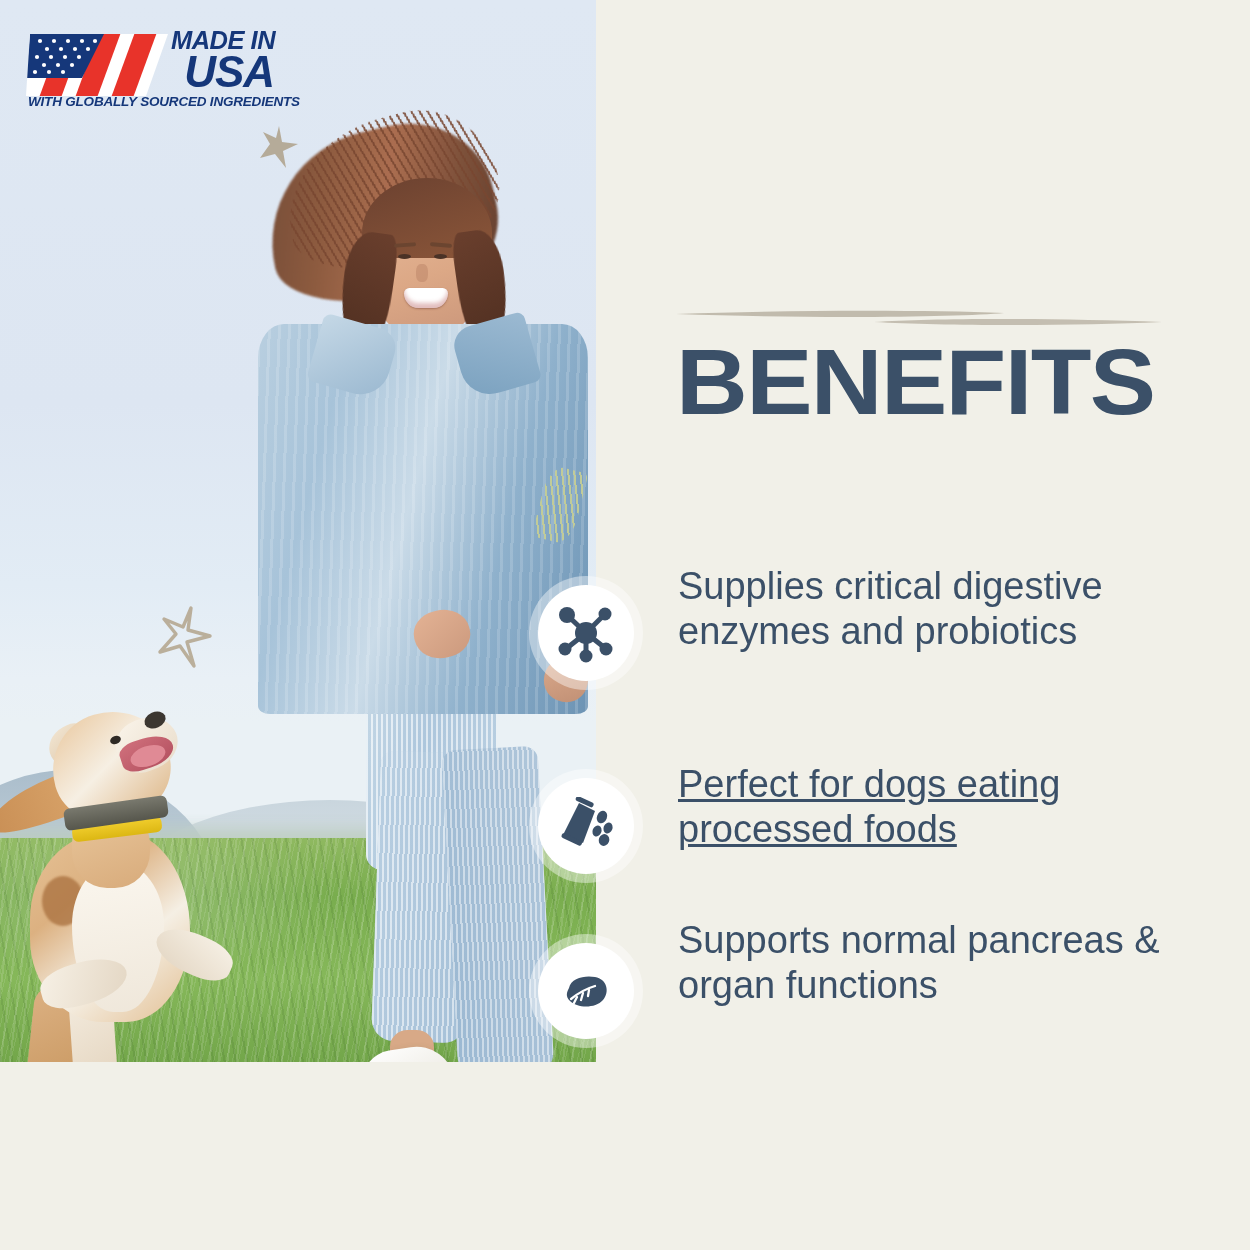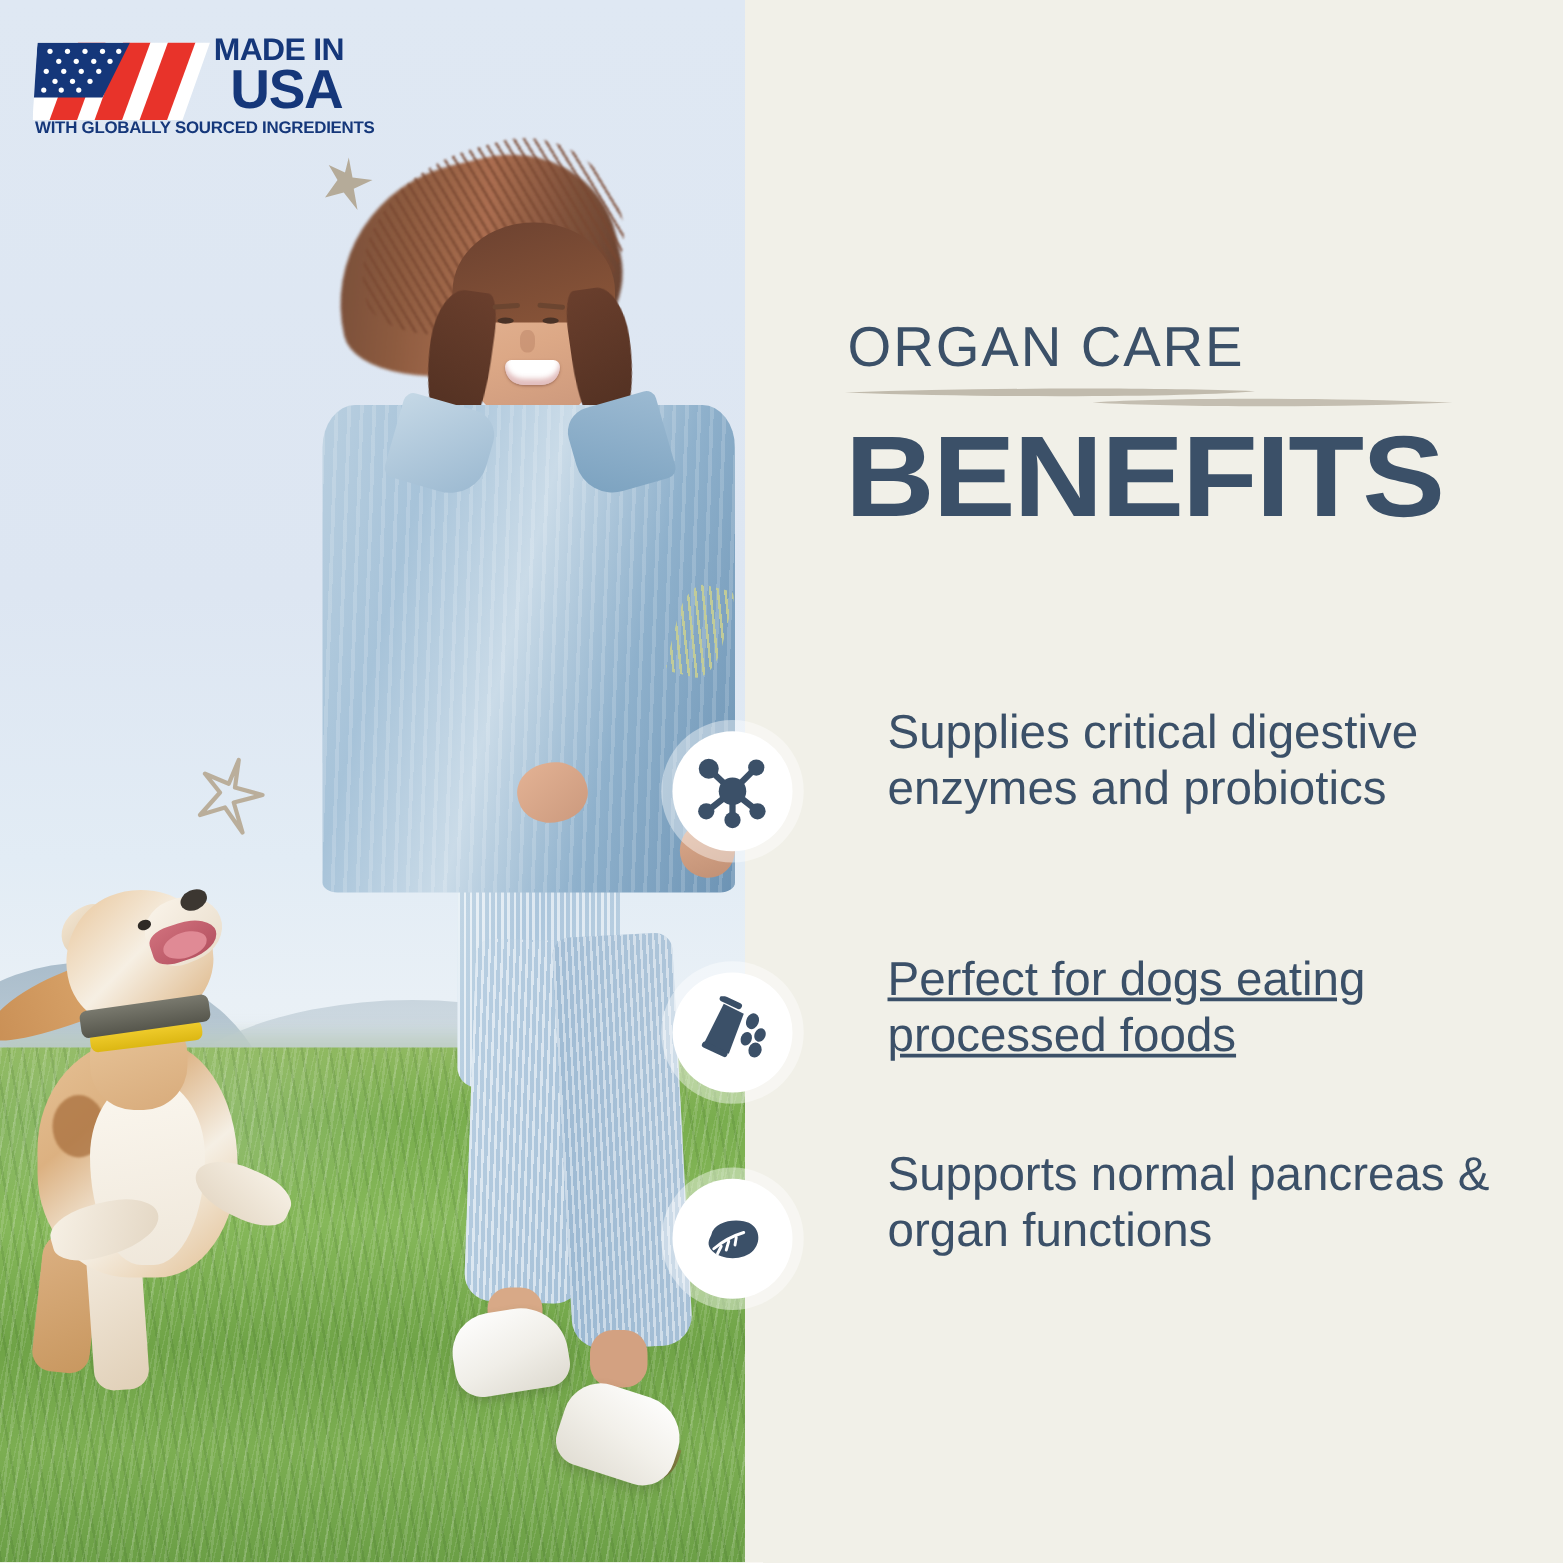--- a/index.html
+++ b/index.html
@@ -16,23 +16,24 @@
     height: 1250px;
     overflow: hidden;
     background: #f1f0e8;
   }
 
   
   #photo-panel {
     position: absolute;
     left: 0; top: 0;
     width: 596px;
-    height: 1250px;
+    height: 1062px;
     overflow: hidden;
     background: linear-gradient(180deg,#dfe8f3 0%, #dde6f2 38%, #e2ecf5 55%, #e9f0f6 64%, #eaf1f5 68%);
+    font-style: italic;
   }
   
   .hill {
     position: absolute;
     border-radius: 50% 50% 0 0 / 100% 100% 0 0;
   }
   #hill-left {
     left: -80px; top: 770px; width: 300px; height: 130px;
     background: linear-gradient(180deg,#9fb4c4 0%, #b9c9d3 70%);
     opacity: .85;
@@ -399,21 +400,20 @@
     background:#ffffff;
     box-shadow: 0 0 0 9px rgba(255,255,255,.42);
     display:flex; align-items:center; justify-content:center;
   }
   .btext {
     position:absolute;
     color:#3b5068;
     font-size:38px;
     line-height:1.18;
     font-weight:400;
-    margin-left:32px;
   }
   #b1 { left:0; top:0; }
   #b2 { left:0; top:0; }
   #b3 { left:0; top:0; }
 </style>
 </head>
 <body>
 
 <div id="canvas">
 
@@ -529,21 +529,20 @@
       <div id="usa-words">
         <span id="usa-made">MADE IN</span>
         <span id="usa-usa">USA</span>
       </div>
       <div id="usa-sub">WITH GLOBALLY SOURCED INGREDIENTS</div>
     </div>
   </div>
 
   <div id="content">
 
-    <div id="eyebrow">ORGAN CARE</div>
 
     <svg id="divider" viewBox="0 0 490 28" preserveAspectRatio="none">
       <path d="M2 11 C120 7, 250 7, 330 10 C290 14, 140 16, 2 11 Z" fill="#b9b2a2" opacity=".85"></path>
       <path d="M488 19 C380 15, 260 15, 200 19 C270 23, 400 23, 488 19 Z" fill="#b9b2a2" opacity=".8"></path>
     </svg>
 
     <div id="headline">BENEFITS</div>
 
     <div class="benefit" id="b1">
       <div class="bubble" style="left:-58px; top:585px;">

